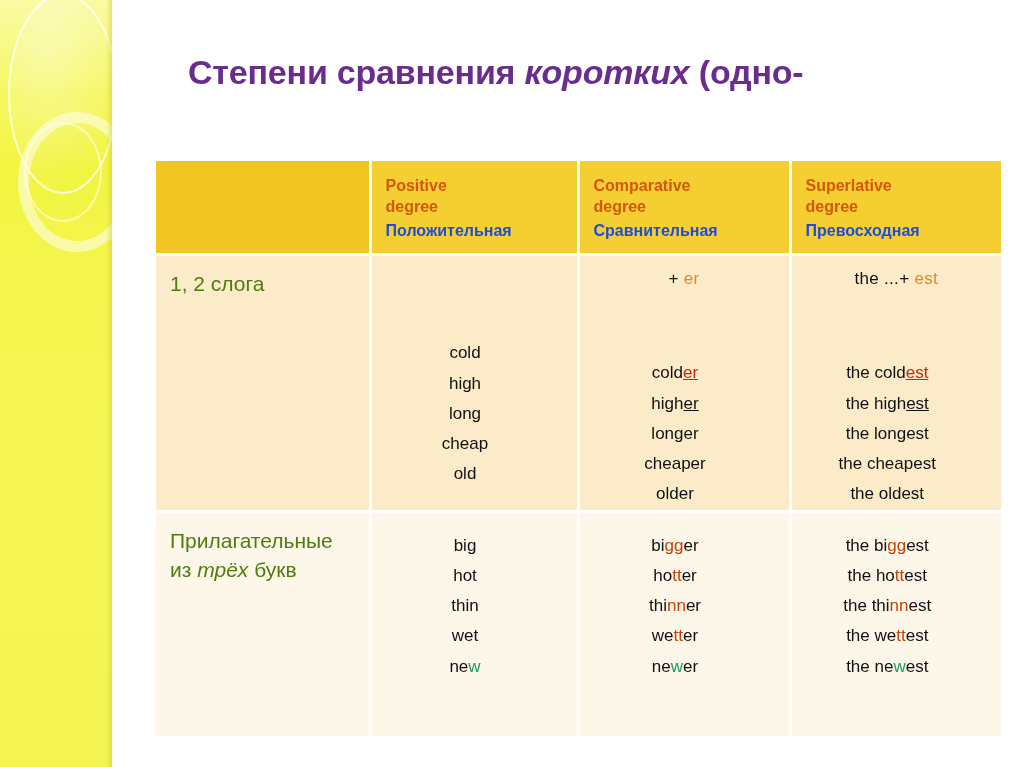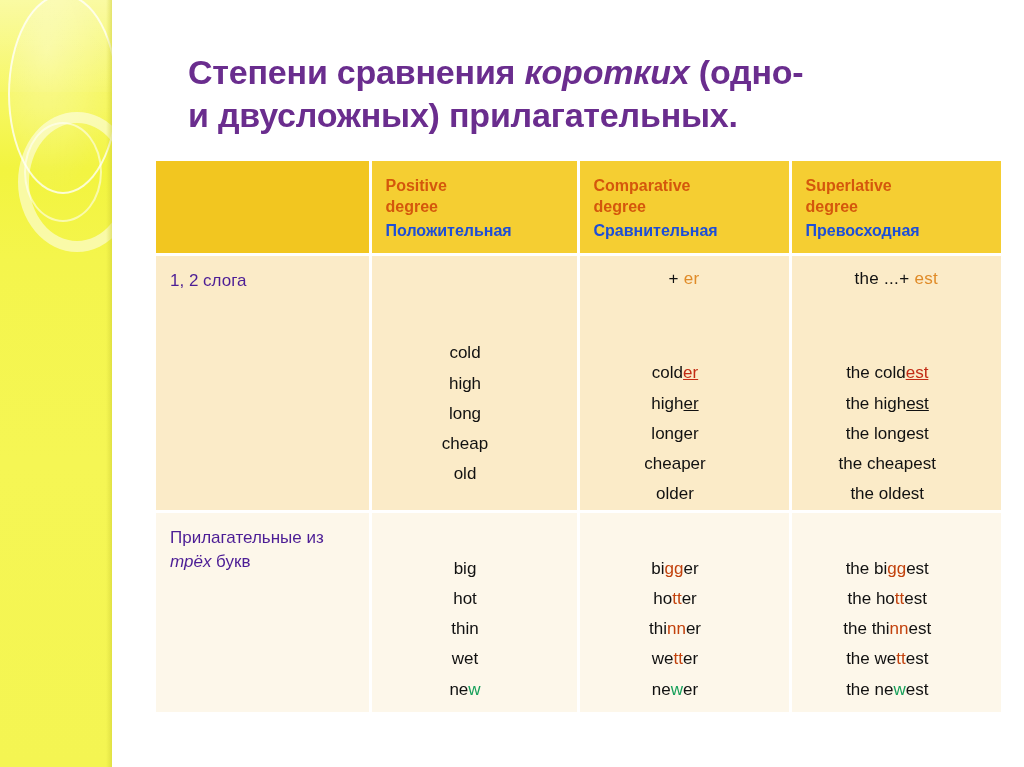--- a/index.html
+++ b/index.html
@@ -134,25 +134,25 @@
   tbody td {
     vertical-align: top;
     border-right: 3px solid #FFFFFF;
     border-top: 3px solid #FFFFFF;
     padding: 0;
     box-sizing: border-box;
   }
   tbody td:last-child { border-right: none; }
 
   tbody tr.row-1 td { background: #FBEBC8; height: 223px; }
-  tbody tr.row-2 td { background: #FDF7EA; height: 201px; }
+  tbody tr.row-2 td { background: #FDF7EA; height: 225px; }
 
   .cell-label {
-    font-size: 17px;
-    color: #4c1d95;
+    font-size: 21px;
+    color: #4d7c0f;
     line-height: 1.42;
     padding: 13px 10px 0 14px;
   }
   .cell-label .it { font-style: italic; }
 
   .rule-line {
     font-size: 17px;
     color: #111111;
     text-align: center;
     padding: 13px 18px 0 10px;
@@ -162,40 +162,40 @@
   .rule-line .suffix { color: #E08B28; }
 
   .word-list {
     text-align: center;
     font-size: 17px;
     color: #111111;
     line-height: 1.78;
     padding-right: 18px;
   }
   tbody tr.row-1 .word-list { padding-top: 69px; }
-  tbody tr.row-2 .word-list { padding-top: 41px; }
+  tbody tr.row-2 .word-list { padding-top: 18px; }
 
   .word-list .w { display: block; white-space: pre; }
   .w .u-red { color: #C22A14; text-decoration: underline; }
   .w .u-blk { color: #111111; text-decoration: underline; }
   .w .red   { color: #c2410c; }
   .w .green { color: #16A05A; }
 </style>
 </head>
 <body>
 
 <div id="sidebar-decoration">
   <div id="sidebar-highlight-top"></div>
   <div class="deco-ring" id="ring-large"></div>
   <div class="deco-ring" id="ring-medium"></div>
   <div class="deco-ring" id="ring-small"></div>
   <div id="sidebar-edge"></div>
 </div>
 
-<h1 id="slide-title"><span>Степени сравнения </span><span class="it">коротких</span><span> (одно-</span><br><span>и двусложных) прилагательных.</span></h1>
+<h1 id="slide-title"><span>Степени сравнения </span><span class="it">коротких</span><span> (одно-</span><br></h1>
 
 <table id="degrees-table">
   <colgroup>
     <col class="c0">
       <col class="c1">
       <col class="c2">
       <col class="c3">
   </colgroup>
   <thead>
     <tr>

